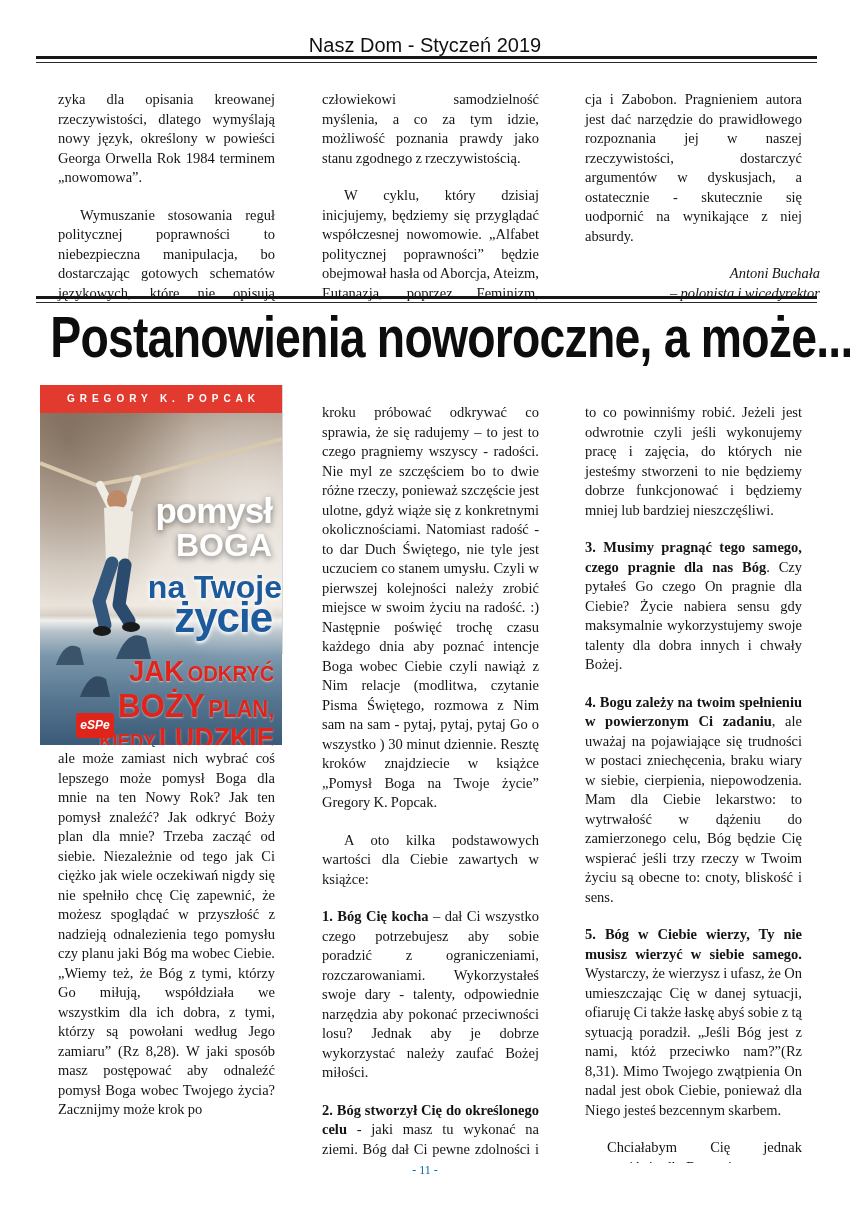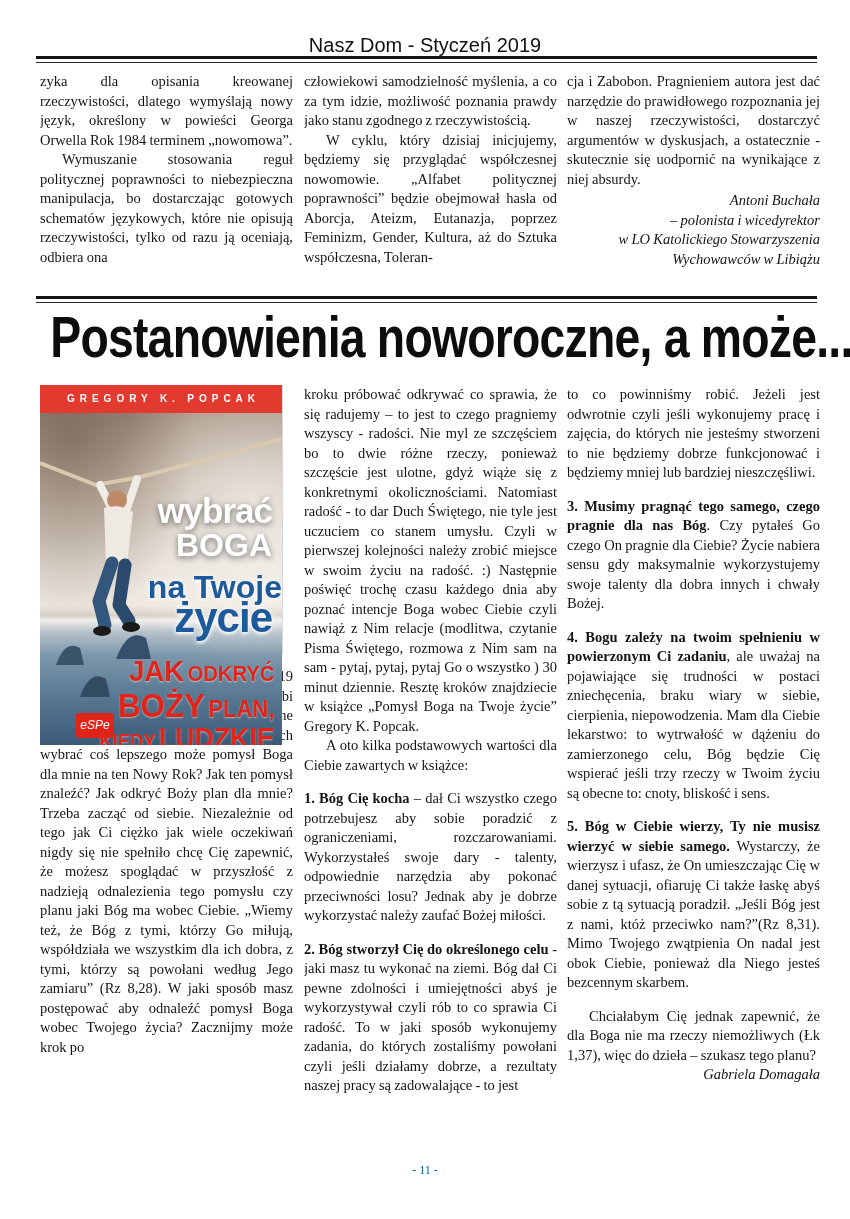--- a/index.html
+++ b/index.html
@@ -11,21 +11,21 @@
   .header{position:absolute;top:34px;left:0;width:850px;text-align:center;
     font-family:"Liberation Sans",sans-serif;font-size:20px;color:#111;}
   .double-rule{position:absolute;left:36px;width:781px;height:3px;
     border-top:3px solid #161616;border-bottom:1px solid #2a2a2a;}
   
   .col{position:absolute;width:253px;text-align:justify;
     font-size:14.5px;line-height:19.5px;word-spacing:-0.4px;
     hyphens:auto;-webkit-hyphens:auto;overflow:hidden;}
   .top-col{top:72px;height:232px;}
   .main-col{top:385px;height:778px;}
-  .col p{margin:0;}
+  .col p{margin:18px;}
   .indent{text-indent:22px;}
   .pt{margin-top:14px !important;}
   .pt b{font-weight:bold;}
   .signature{margin-top:2px;text-align:right;font-style:italic;}
   .signature span{display:block;}
   .sig-single{text-align:right;font-style:italic;}
   
   .headline{position:absolute;top:300px;left:0;width:850px;height:72px;margin:0;
     display:flex;align-items:center;justify-content:center;overflow:visible;padding-left:26px;}
   .headline span{display:inline-block;white-space:nowrap;
@@ -58,21 +58,21 @@
   .csub{position:absolute;top:243px;right:8px;text-align:right;
     font-family:"Liberation Sans",sans-serif;font-weight:bold;color:#e0241a;
     line-height:1;transform:scaleX(0.92);transform-origin:right;
     text-shadow:0 1px 2px rgba(255,255,255,0.55);}
   .cs-line{margin-bottom:2px;white-space:nowrap;}
   .cs-big1{font-size:30px;} .cs-sm1{font-size:22px;}
   .cs-big2{font-size:34px;} .cs-sm2{font-size:24px;}
   .cs-sm3{font-size:20px;}  .cs-big3{font-size:29px;}
   .publisher{position:absolute;left:36px;top:300px;width:38px;height:25px;
     background:#e0241a;border-radius:3px;display:flex;align-items:center;justify-content:center;}
-  .publisher span{font-family:"Liberation Sans",sans-serif;font-weight:normal;
+  .publisher span{font-family:"Liberation Sans",sans-serif;font-weight:bold;
     font-style:italic;font-size:12px;color:#ffffff;}
   
   .dropcap{float:left;font-size:44px;line-height:35px;padding:2px 6px 0 0;font-weight:normal;}
   
   .footer{position:absolute;top:1163px;left:0;width:850px;text-align:center;
     font-size:12px;color:#0369a1;}
 </style>
 </head>
 <body>
 
@@ -118,21 +118,21 @@
           <circle cx="77" cy="87" r="10" fill="#bf8a68"></circle>
           <path d="M64,95 Q80,90 93,99 L87,152 Q74,159 66,150 Z" fill="#eeeae2"></path>
           <path d="M72,150 L59,188 L65,212" stroke="#33567d" stroke-width="13" fill="none" stroke-linecap="round" stroke-linejoin="round"></path>
           <path d="M85,152 L79,192 L89,208" stroke="#2a4a6e" stroke-width="13" fill="none" stroke-linecap="round" stroke-linejoin="round"></path>
           <ellipse cx="62" cy="218" rx="9" ry="5" fill="#1a1a1a"></ellipse>
           <ellipse cx="91" cy="214" rx="9" ry="5" fill="#1a1a1a"></ellipse>
           <path d="M16,252 q9,-26 24,-17 l4,17 z" fill="#3c5469"></path>
           <path d="M76,246 q12,-32 30,-21 l5,21 z" fill="#35506b"></path>
           <path d="M40,284 q10,-28 26,-18 l4,18 z" fill="#324b63"></path>
         </svg>
-        <div class="ct ct1 ct-white">wybrać</div>
+        <div class="ct ct1 ct-white">pomysł</div>
         <div class="ct ct2 ct-white">BOGA</div>
         <div class="ct ct3 ct-blue">na Twoje</div>
         <div class="ct ct4 ct-blue">życie</div>
         <div class="csub">
           <div class="cs-line"><span class="cs-big1">JAK</span> <span class="cs-sm1">ODKRYĆ</span></div>
           <div class="cs-line"><span class="cs-big2">BOŻY</span> <span class="cs-sm2">PLAN,</span></div>
           <div class="cs-line"><span class="cs-sm3">KIEDY</span> <span class="cs-big3">LUDZKIE</span></div>
 
         </div>
         <div class="publisher">

